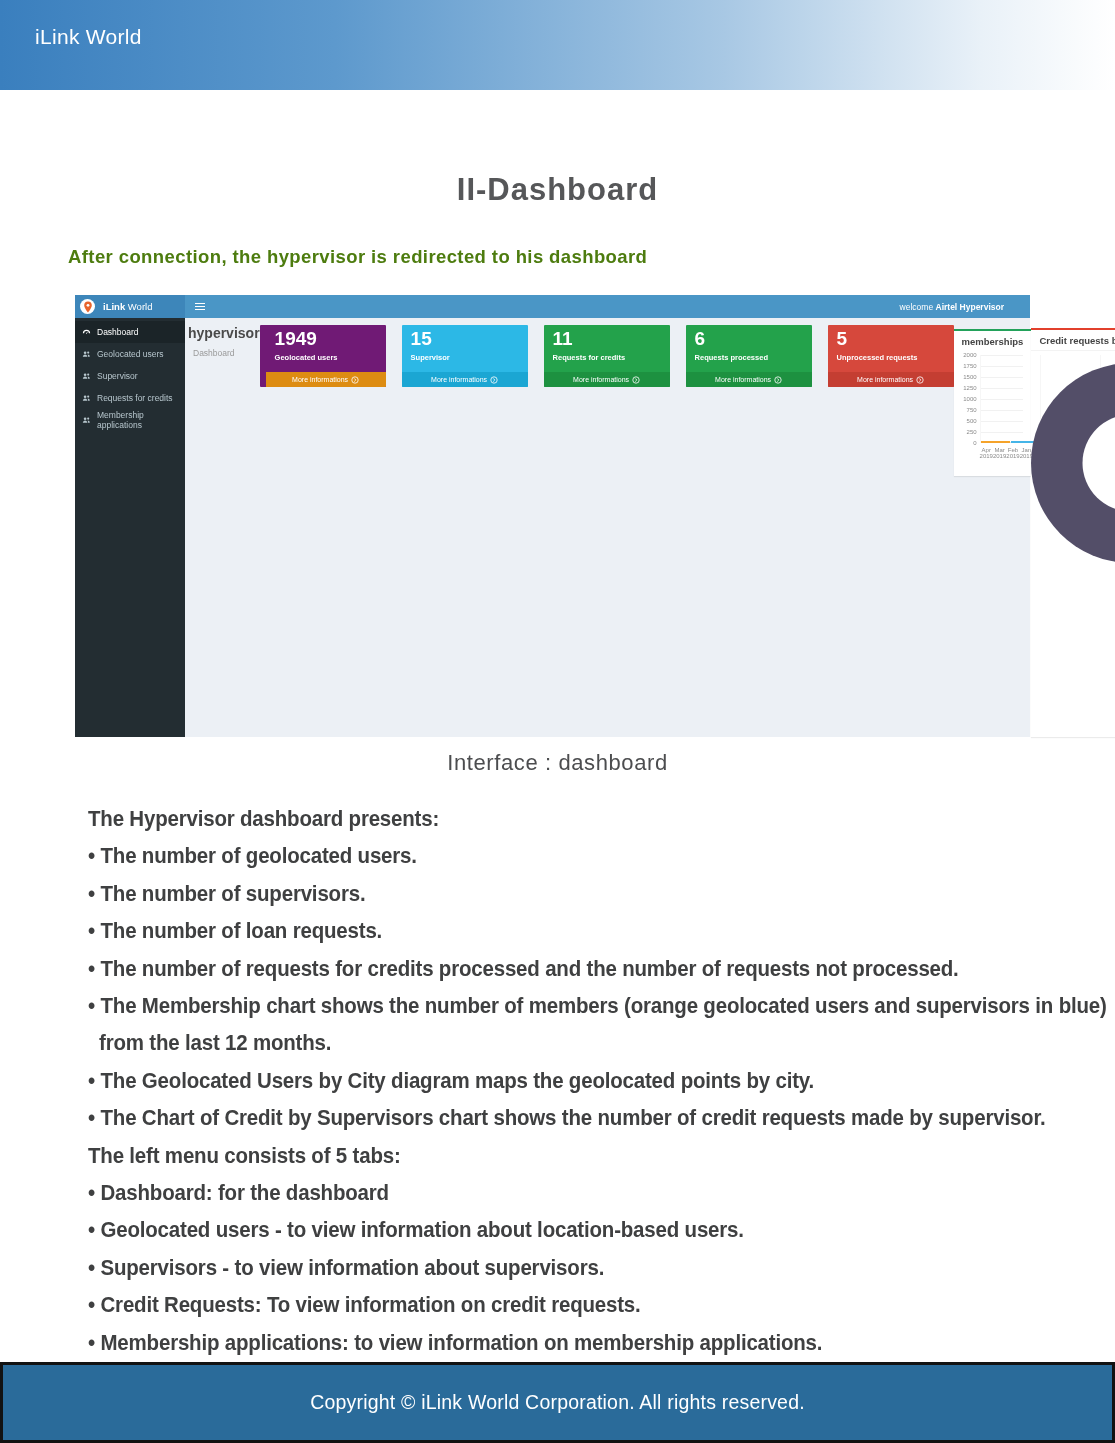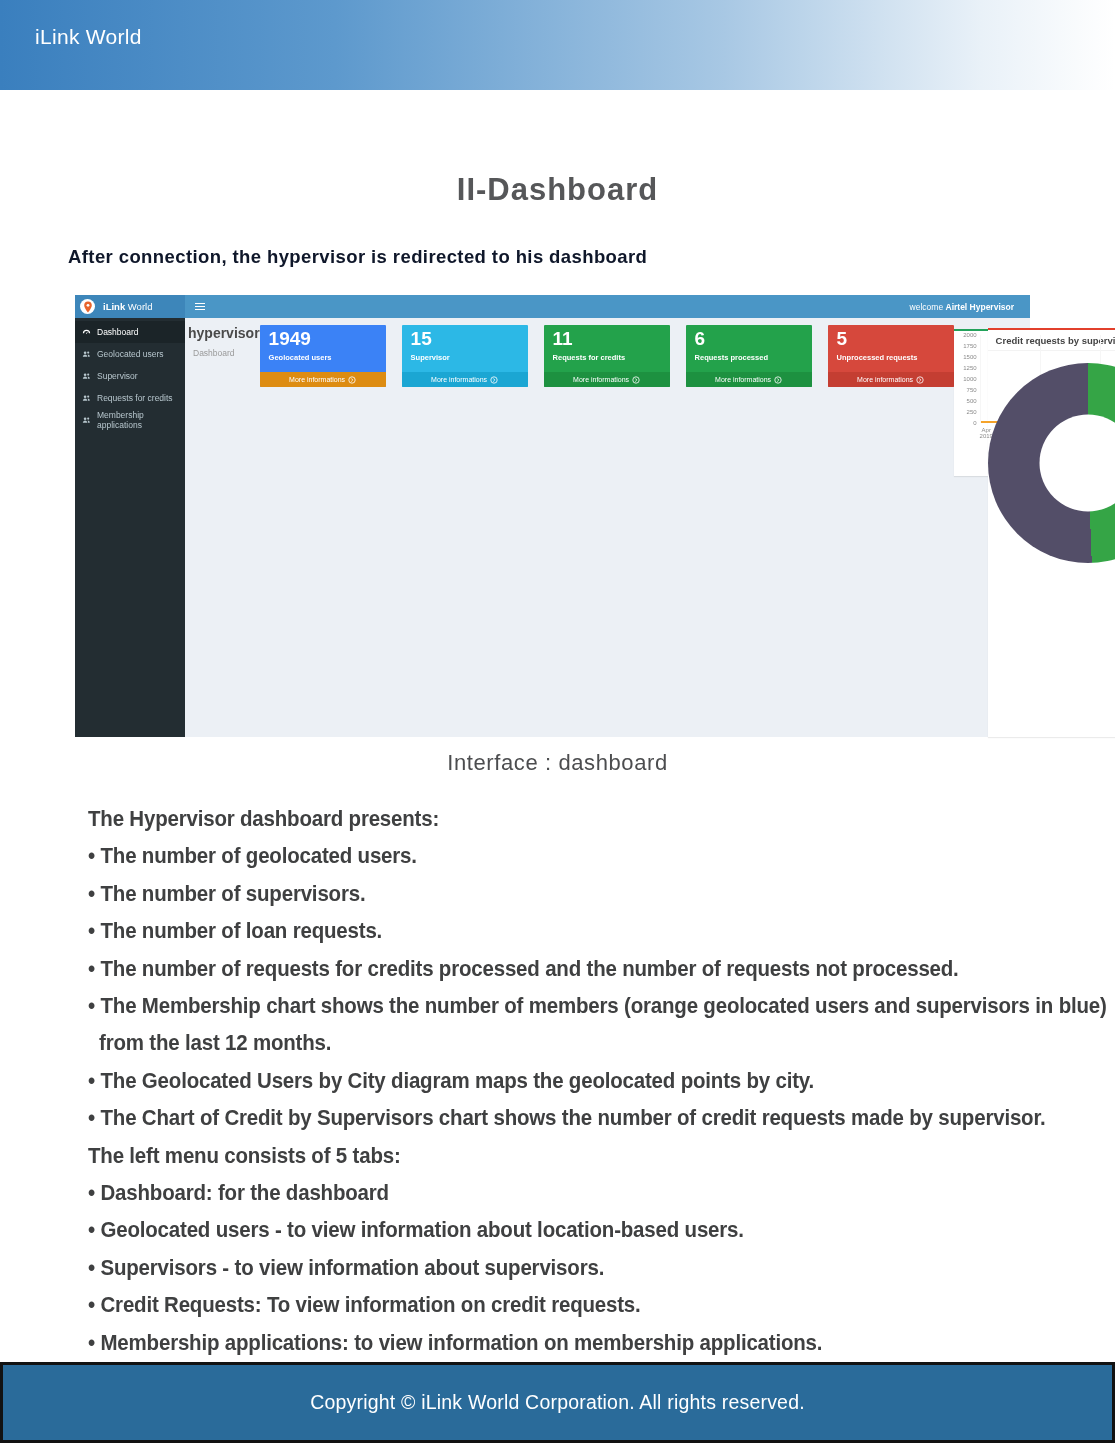--- a/index.html
+++ b/index.html
@@ -15,21 +15,21 @@
     background:linear-gradient(90deg,#3a7fbe 0%,#5d99cd 30%,#a8c8e4 65%,#e9f1f8 88%,#ffffff 100%);
     color:#fff; padding:22px 0 0 35px;
   }
   .doc-header .h-line { font-size:21px; line-height:29px; font-weight:400; letter-spacing:0.3px; }
   .doc-title {
     position:absolute; top:172px; left:0; width:100%; text-align:center;
     font-size:31px; font-weight:700; color:#565759; letter-spacing:1px;
   }
   .doc-subtitle {
     position:absolute; top:246px; left:68px;
-    font-size:18.5px; font-weight:700; color:#0f172a; letter-spacing:0.4px;
+    font-size:18.5px; font-weight:700; color:#4d7c0f; letter-spacing:0.4px;
   }
   .doc-caption {
     position:absolute; top:750px; left:0; width:100%; text-align:center;
     font-size:22px; font-weight:400; color:#4c4d4f; letter-spacing:0.6px;
   }
   .doc-body {
     position:absolute; top:800px; left:88px; width:1130px;
     transform:scaleX(0.91); transform-origin:0 0;
     font-size:22.5px; font-weight:700; color:#3f4041; line-height:37.4px;
     letter-spacing:-0.2px; white-space:pre-wrap;
@@ -52,21 +52,21 @@
     width:110px; background:#3d86ba; display:flex; align-items:center;
     padding-left:5px; color:#fff; font-size:9.5px; flex:none;
   }
   .ss-logo {
     width:15px; height:15px; border-radius:50%; background:#fff; margin-right:8px;
     display:flex; align-items:center; justify-content:center; flex:none;
   }
   .ss-navbar { flex:1; background:#4a96c6; display:flex; align-items:center; justify-content:space-between; }
   .hamburger { margin-left:10px; width:10px; cursor:pointer; }
   .hamburger i { display:block; height:1.6px; background:#fff; margin:1.4px 0; }
-  .welcome { color:#fff; font-size:8.5px; margin-right:16px; }
+  .welcome { color:#fff; font-size:8.5px; margin-right:26px; }
   .welcome b { font-weight:700; }
 
   .ss-main { flex:1; display:flex; min-height:0; }
   .ss-sidebar { width:110px; background:#232d32; flex:none; padding-top:3px; }
   .ss-item {
     display:flex; align-items:center; height:22px; padding-left:7px;
     color:#b8c7ce; font-size:8.5px; cursor:pointer;
   }
   .ss-item.active { background:#1b2428; color:#fff; }
   .ss-item svg { margin-right:6px; flex:none; }
@@ -190,21 +190,21 @@
       </div>
     </div>
 
     <div class="ss-content">
       <div class="ss-heading">
         <span class="h1">hypervisor</span>
         <span class="h2">Dashboard</span>
       </div>
 
       <div class="cards-row">
-        <div class="stat-card" style="background: #3b82f6;">
+        <div class="stat-card" style="background: #701a75; padding-left: 6px;">
           <div class="num">1949</div>
           <div class="lbl">Geolocated users</div>
           <div class="more" style="background: rgb(221, 140, 18);">
               <span>More informations</span>
             <svg width="8" height="8" viewBox="0 0 10 10">
                 <circle cx="5" cy="5" r="4" fill="none" stroke="#fff" stroke-width="1"></circle>
                 <path d="M4 3l2 2-2 2" fill="none" stroke="#fff" stroke-width="1"></path>
               </svg>
           </div>
         </div>
@@ -248,20 +248,21 @@
               <span>More informations</span>
             <svg width="8" height="8" viewBox="0 0 10 10">
                 <circle cx="5" cy="5" r="4" fill="none" stroke="#fff" stroke-width="1"></circle>
                 <path d="M4 3l2 2-2 2" fill="none" stroke="#fff" stroke-width="1"></path>
               </svg>
           </div>
         </div>
       </div>
 
       <div class="panel memberships">
+        <div class="panel-title">memberships</div>
         <div class="chart-wrap">
           <div class="y-axis" id="yAxis">
               <span style="top: 0px;">2000</span>
               <span style="top: 11px;">1750</span>
               <span style="top: 22px;">1500</span>
               <span style="top: 33px;">1250</span>
               <span style="top: 44px;">1000</span>
               <span style="top: 55px;">750</span>
               <span style="top: 66px;">500</span>
               <span style="top: 77px;">250</span>

